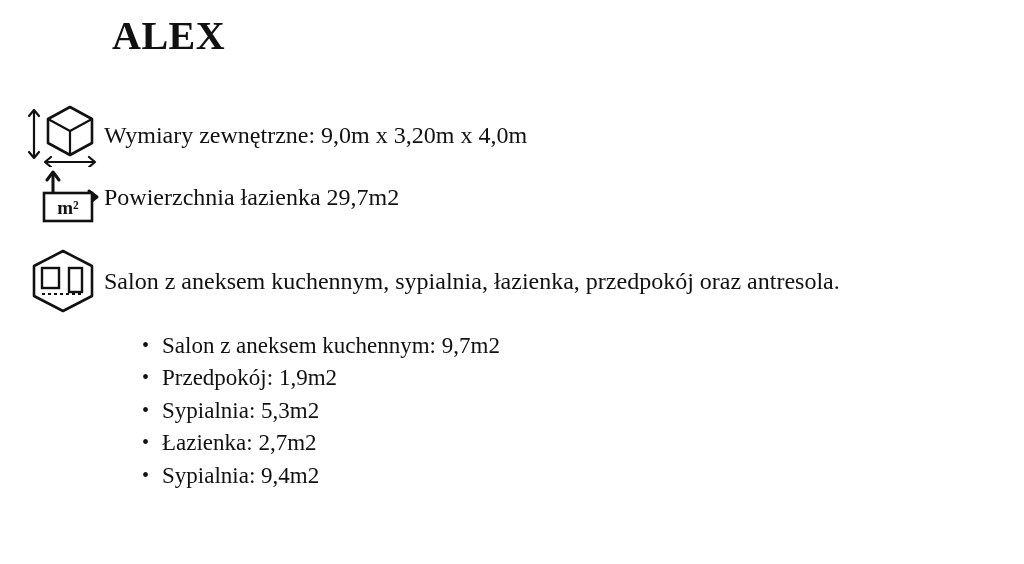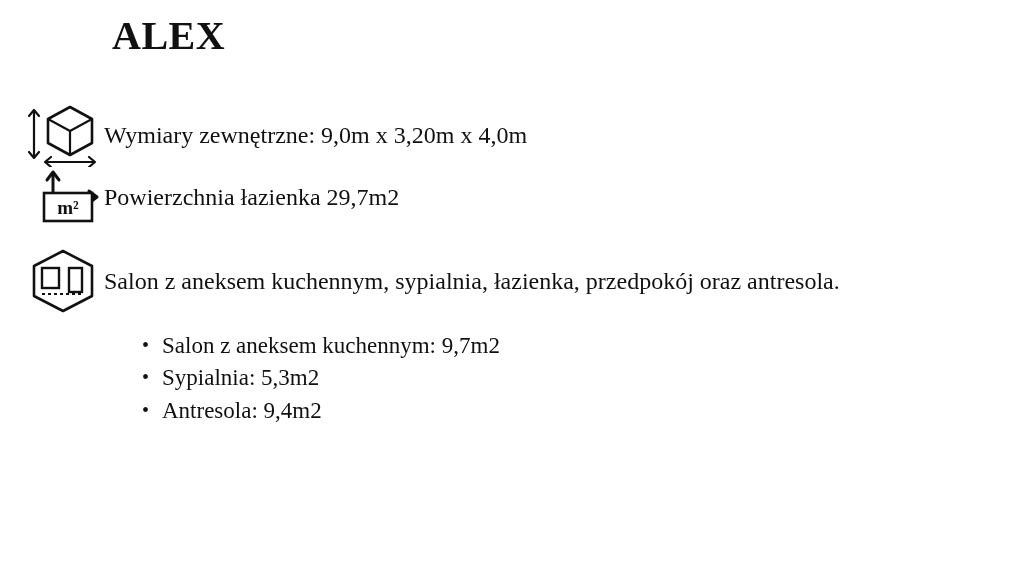--- a/index.html
+++ b/index.html
@@ -142,17 +142,19 @@
         <rect x="20" y="20" width="17" height="20" fill="none" stroke="#111" stroke-width="2.4"></rect>
         <rect x="47" y="20" width="13" height="24" fill="none" stroke="#111" stroke-width="2.4"></rect>
         <line x1="20" y1="46" x2="60" y2="46" stroke="#111" stroke-width="2" stroke-dasharray="3 3"></line>
       </svg>
     </span>
     <span class="text">Salon z aneksem kuchennym, sypialnia, łazienka, przedpokój oraz antresola.</span>
   </div>
 
   <ul class="rooms-list">
     <li>Salon z aneksem kuchennym: 9,7m2</li>
+    <li>Przedpokój: 1,9m2</li>
     <li>Sypialnia: 5,3m2</li>
-    <li>Antresola: 9,4m2</li>
+    <li>Łazienka: 2,7m2</li>
+    <li>Sypialnia: 9,4m2</li>
   </ul>
 
 </div>
 
 </body></html>

